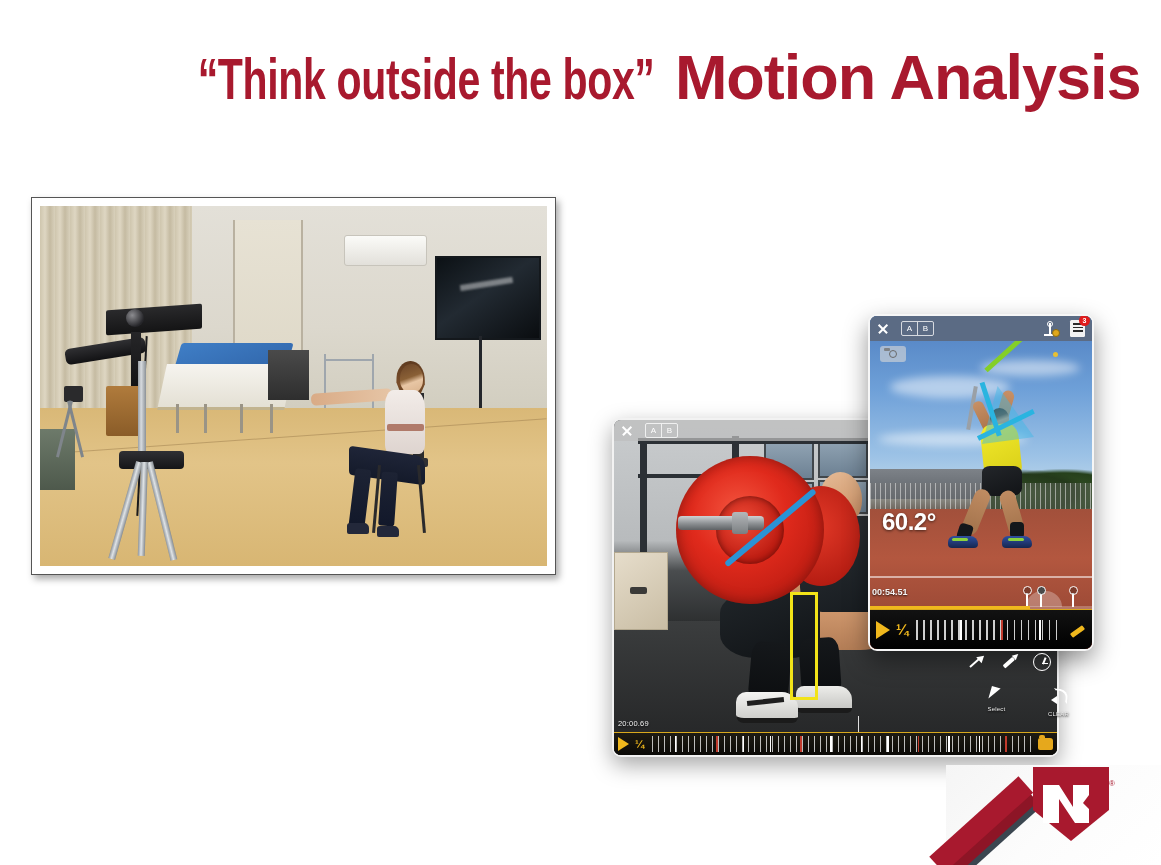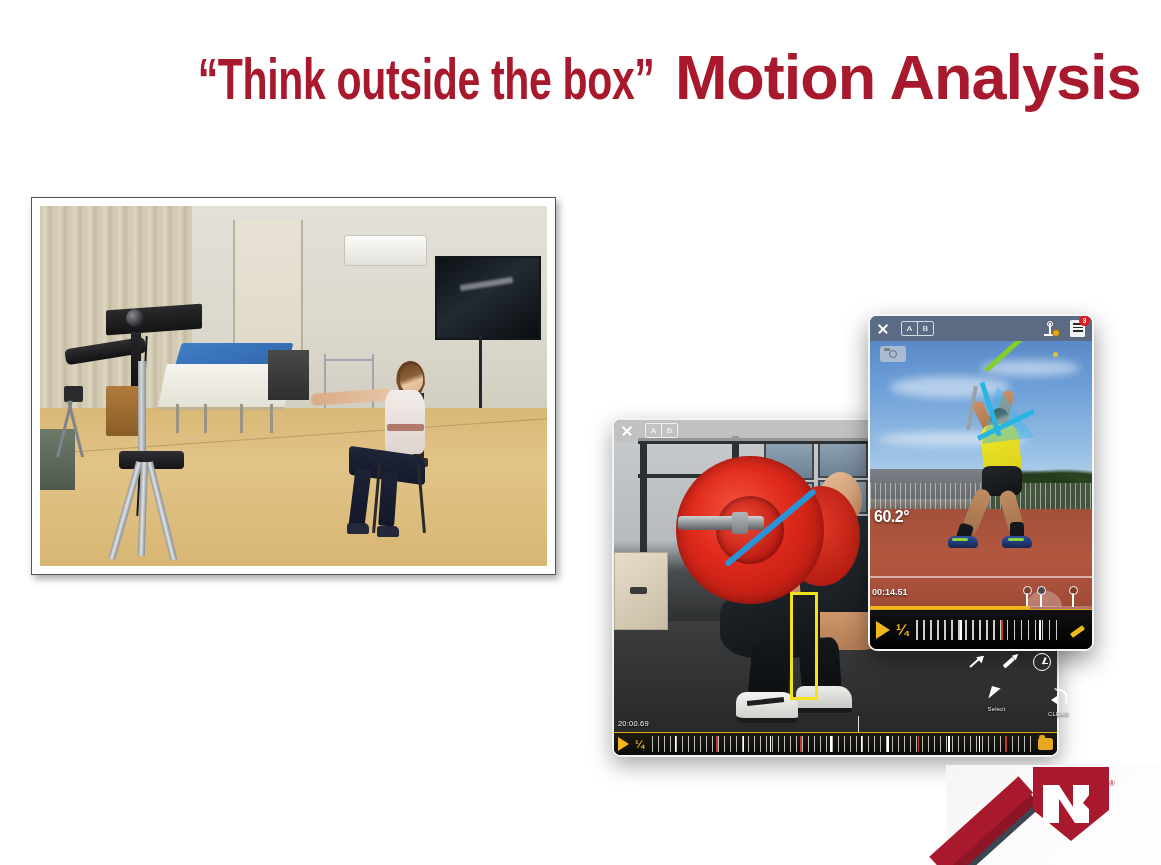--- a/index.html
+++ b/index.html
@@ -639,22 +639,22 @@
   .ann-cyan-fill {
     position:absolute; left:112px; top:70px; width:52px; height:58px;
     background: rgba(60,185,230,.45);
     clip-path: polygon(0 100%, 30% 0, 100% 88%);
   }
   .ann-pole {
     position:absolute; left:100px; top:70px; width:4px; height:44px;
     background:#9aa0a6; transform: rotate(10deg);
   }
   .rn-angle {
-    position:absolute; left:4px; top:192px;
-    font-size: 16px; font-weight: 600; color:#ffffff;
+    position:absolute; left:12px; top:192px;
+    font-size: 24px; font-weight: 600; color:#ffffff;
     text-shadow: 0 1px 3px rgba(0,0,0,.6);
     letter-spacing: -0.5px;
   }
   .rn-timestamp {
     position:absolute; left:2px; bottom:52px;
     font-size: 9px; color:#f5f5f5; font-weight:600;
     text-shadow: 0 1px 2px rgba(0,0,0,.75);
   }
   .rn-markers {
     position:absolute; right:10px; bottom:42px; width:66px; height:22px;
@@ -954,21 +954,21 @@
       <div class="runner-shoe-b"></div>
       <div class="runner-shoe-f"></div>
 
       <div class="ann-cyan-fill"></div>
       <div class="ann-cyan-1"></div>
       <div class="ann-cyan-2"></div>
       <div class="ann-green-arrow"></div>
 
       <div class="rn-angle">60.2°</div>
       <div class="rn-camicon"></div>
-      <div class="rn-timestamp">00:14.51</div>
+      <div class="rn-timestamp">00:54.51</div>
 
       <div class="rn-markers">
         <div class="shade"></div>
         <div class="pin" style="left:10px;"></div>
         <div class="pin filled" style="left:24px;"></div>
         <div class="pin" style="left:56px;"></div>
       </div>
     </div>
 
     <div class="rn-header">

